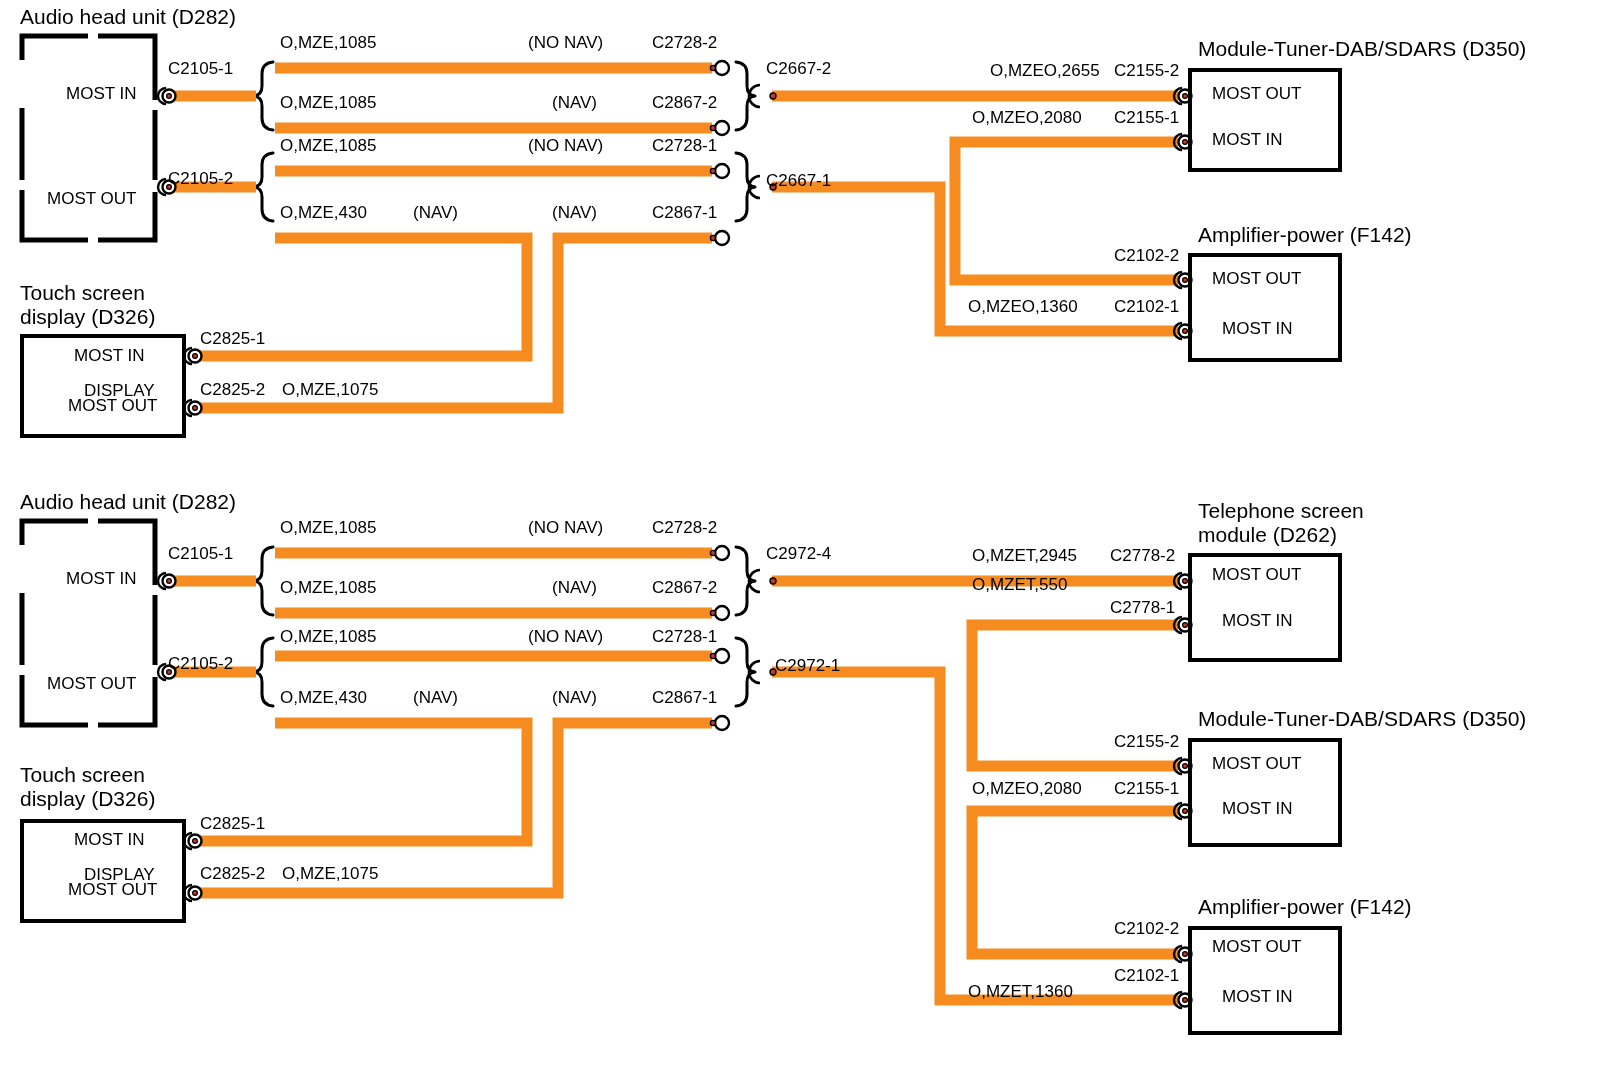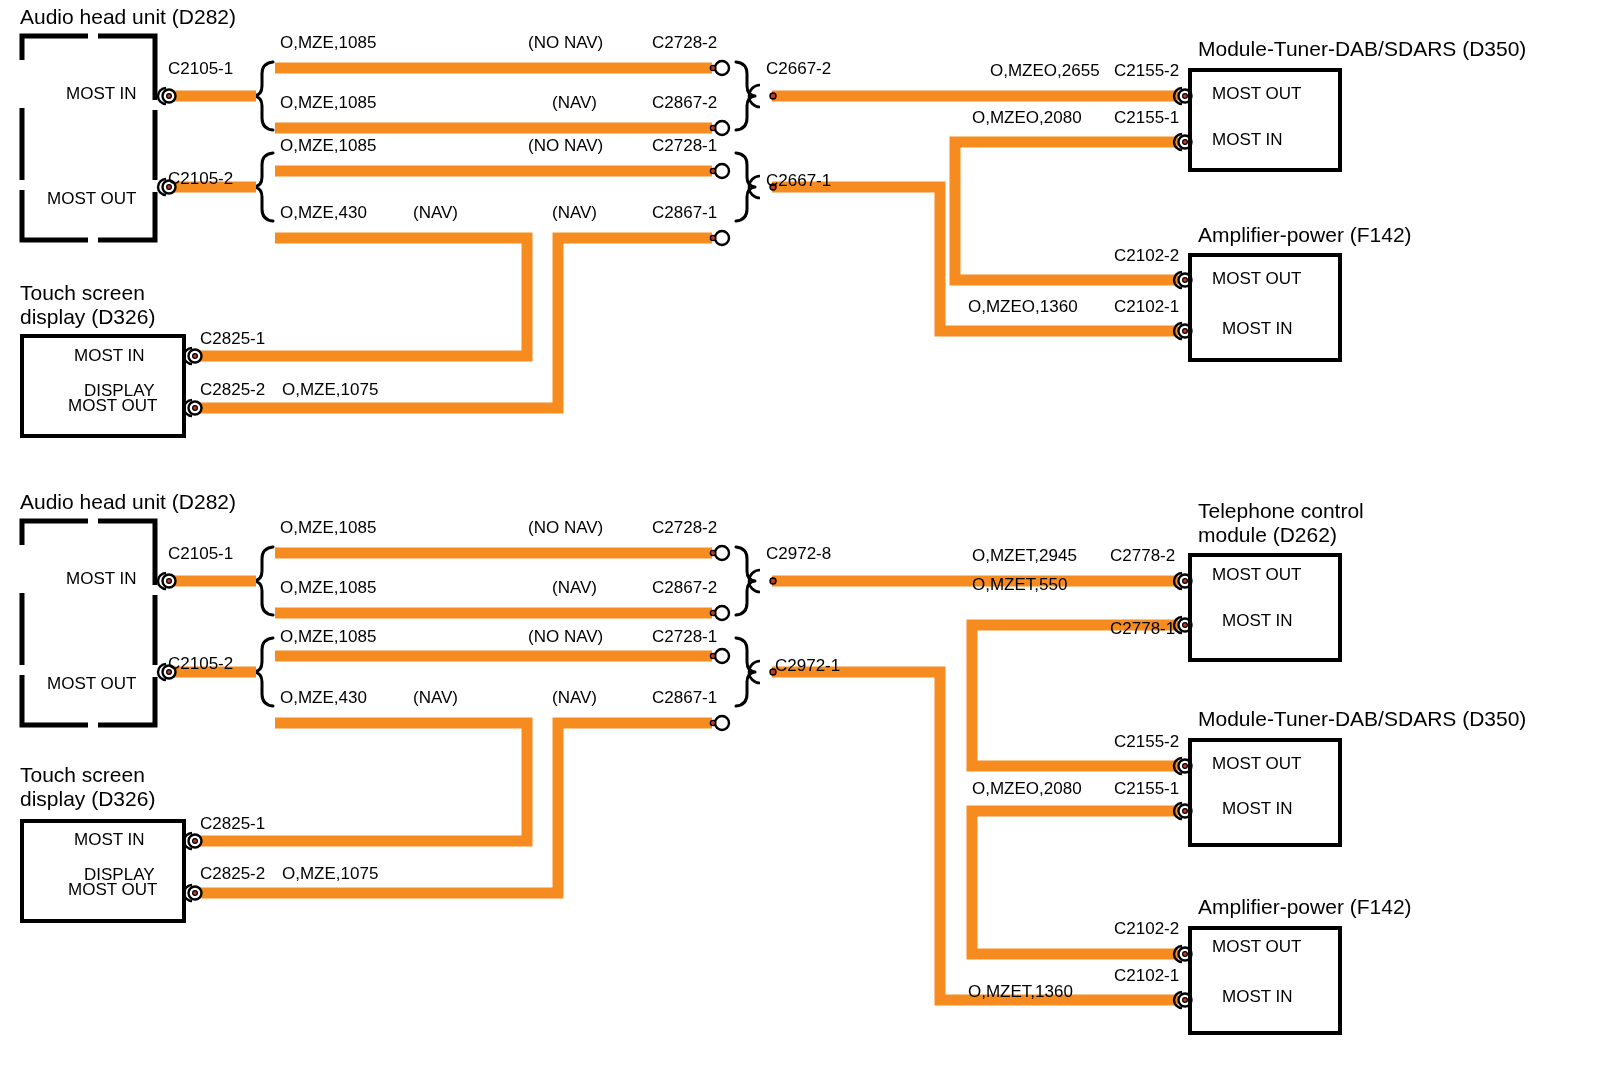--- a/index.html
+++ b/index.html
@@ -224,39 +224,39 @@
 
 <div class="lbl t-code" style="left:280px;top:628px;">O,MZE,1085</div>
 <div class="lbl t-nav" style="left:528px;top:628px;">(NO NAV)</div>
 <div class="lbl t-code" style="left:652px;top:628px;">C2728-1</div>
 
 <div class="lbl t-code" style="left:280px;top:689px;">O,MZE,430</div>
 <div class="lbl t-nav" style="left:413px;top:689px;">(NAV)</div>
 <div class="lbl t-nav" style="left:552px;top:689px;">(NAV)</div>
 <div class="lbl t-code" style="left:652px;top:689px;">C2867-1</div>
 
-<div class="lbl t-code" style="left:766px;top:545px;">C2972-8</div>
+<div class="lbl t-code" style="left:766px;top:545px;">C2972-4</div>
 <div class="lbl t-code" style="left:766px;top:657px;margin-left:9px;">C2972-1</div>
 
 <div class="lbl t-title" style="left:20px;top:764px;">Touch screen</div>
 <div class="lbl t-title" style="left:20px;top:788px;">display (D326)</div>
 <div class="lbl t-pin" style="left:74px;top:831px;">MOST IN</div>
 <div class="lbl t-pin" style="left:84px;top:866px;">DISPLAY</div>
 <div class="lbl t-pin" style="left:68px;top:881px;">MOST OUT</div>
 <div class="lbl t-code" style="left:200px;top:815px;">C2825-1</div>
 <div class="lbl t-code" style="left:200px;top:865px;">C2825-2</div>
 <div class="lbl t-code" style="left:282px;top:865px;">O,MZE,1075</div>
 
-<div class="lbl t-mod" style="left:1198px;top:500px;">Telephone control</div>
+<div class="lbl t-mod" style="left:1198px;top:500px;">Telephone screen</div>
 <div class="lbl t-mod" style="left:1198px;top:524px;">module (D262)</div>
 <div class="lbl t-code" style="left:972px;top:547px;">O,MZET,2945</div>
 <div class="lbl t-code" style="left:1110px;top:547px;">C2778-2</div>
 <div class="lbl t-pin" style="left:1212px;top:566px;">MOST OUT</div>
 <div class="lbl t-code" style="left:972px;top:576px;">O,MZET,550</div>
-<div class="lbl t-code" style="left:1110px;top:620px;text-align:center;">C2778-1</div>
+<div class="lbl t-code" style="left:1110px;top:599px;text-align:center;">C2778-1</div>
 <div class="lbl t-pin" style="left:1222px;top:612px;">MOST IN</div>
 
 <div class="lbl t-mod" style="left:1198px;top:708px;">Module-Tuner-DAB/SDARS (D350)</div>
 <div class="lbl t-code" style="left:1114px;top:733px;">C2155-2</div>
 <div class="lbl t-pin" style="left:1212px;top:755px;">MOST OUT</div>
 <div class="lbl t-code" style="left:972px;top:780px;">O,MZEO,2080</div>
 <div class="lbl t-code" style="left:1114px;top:780px;">C2155-1</div>
 <div class="lbl t-pin" style="left:1222px;top:800px;">MOST IN</div>
 
 <div class="lbl t-mod" style="left:1198px;top:896px;">Amplifier-power (F142)</div>

